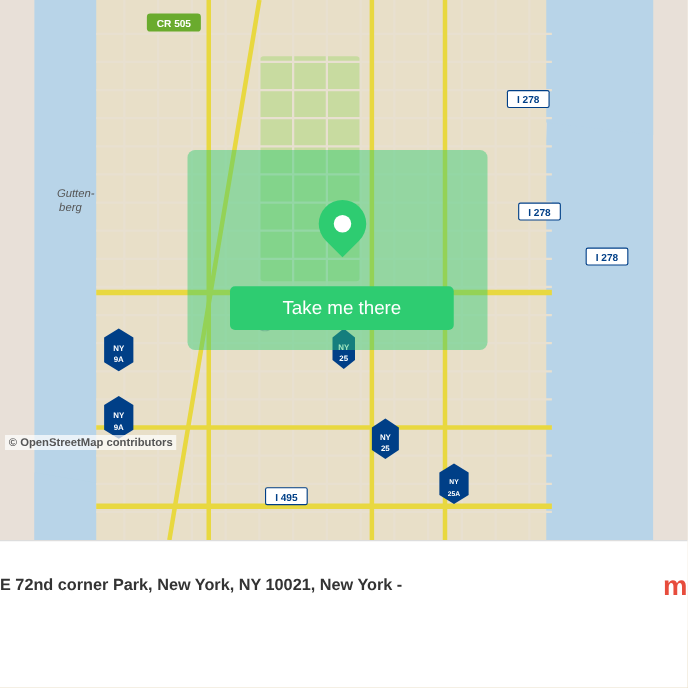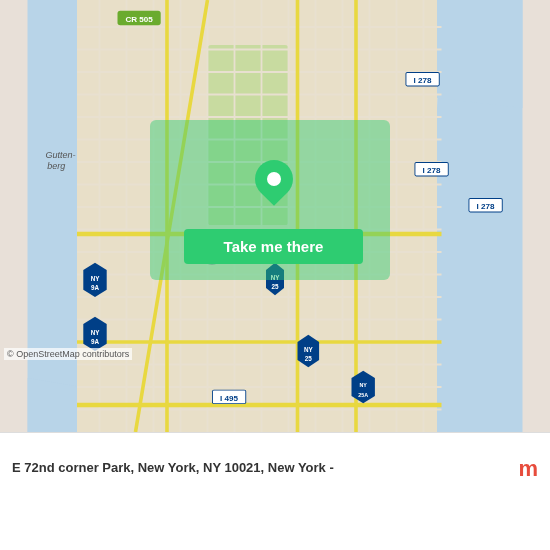--- a/index.html
+++ b/index.html
@@ -24,21 +24,21 @@
       position: absolute;
       top: 229px;
       left: 184px;
       width: 179px;
       height: 35px;
       background-color: #2ecc71;
       color: white;
       border: none;
       border-radius: 4px;
       font-size: 15px;
-      font-weight: bold;
+      font-weight: normal;
       cursor: pointer;
       display: flex;
       align-items: center;
       justify-content: center;
       z-index: 10;
     }
 
     #map-pin {
       position: absolute;
       top: 160px;
@@ -80,21 +80,21 @@
       z-index: 5;
     }
 
     
     #info-bar {
       width: 550px;
       height: 72px;
       background-color: white;
       display: flex;
       align-items: center;
-      padding: 0 12px;
+      padding: 0 0;
       border-top: 1px solid #ddd;
       position: relative;
     }
 
     #info-text {
       flex: 1;
       font-size: 13px;
       color: #333;
       line-height: 1.4;
     }
@@ -119,20 +119,21 @@
 
     #osm-attribution {
       position: absolute;
       bottom: 72px;
       left: 4px;
       font-size: 9px;
       color: #555;
       background: rgba(255,255,255,0.7);
       padding: 1px 3px;
       z-index: 20;
+      font-weight: bold;
     }
 
     
     svg.map-roads {
       position: absolute;
       top: 0; left: 0;
       width: 100%;
       height: 100%;
     }
   </style>

